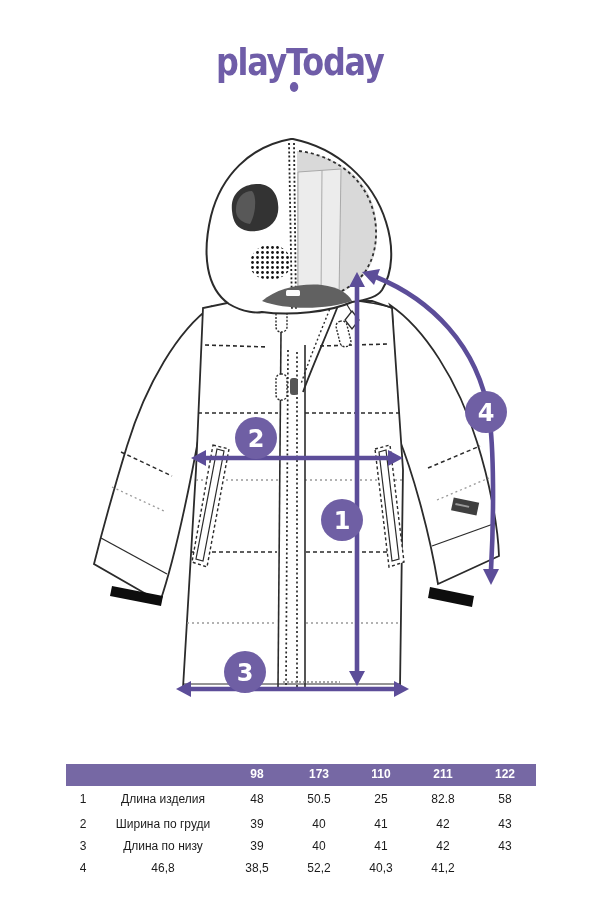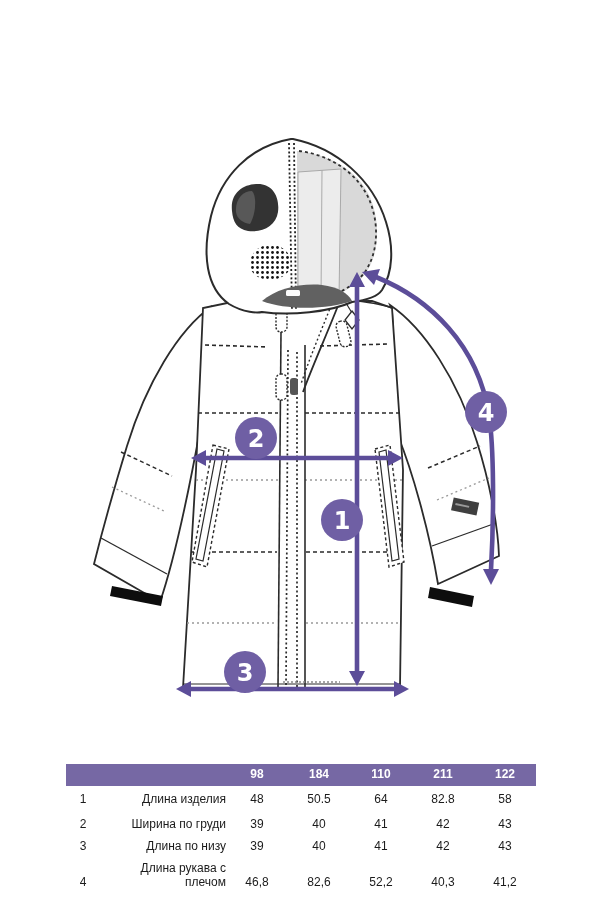--- a/index.html
+++ b/index.html
@@ -14,32 +14,35 @@
   .logo-dot{position:absolute;left:5px;top:42px;width:10px;height:10px;border-radius:50%;
             background:#6F5DA8;}
   
   .art{position:absolute;left:0;top:0;width:600px;height:730px;}
   
   .size-table{position:absolute;left:66px;top:764px;width:470px;color:#1b1b1b;
               font-size:12px;line-height:1.15;}
   .t-header,.t-row{display:grid;grid-template-columns:34px 126px repeat(5,62px);}
   .t-header{background:#7668A4;color:#fff;font-weight:bold;height:22px;align-items:center;}
   .t-header .c,.t-row .c{text-align:center;}
-  .t-row .lab{text-align:right;}
+  .t-row .lab{text-align:center;}
   .t-row .num{text-align:center;}
   .row1{padding:7px 0 5px;}
   .row2{padding:6px 0 4px;}
   .row3{padding:4px 0 4px;}
   .row4{padding:5px 0 2px;align-items:end;}
 </style>
 </head>
 <body>
 
 <div class="page">
 
+  <div class="logo">
+    <span class="logo-inner"><span>play</span><span class="t-wrap"><span>Today</span><i class="logo-dot"></i></span></span>
+  </div>
 
   <svg class="art" viewBox="0 0 600 730">
     <defs>
       <pattern id="mesh" width="5" height="5" patternUnits="userSpaceOnUse">
         <circle cx="2.5" cy="2.5" r="1.4" fill="#141414"></circle>
       </pattern>
     </defs>
 
     <g>
       <path d="M 212 306 C 178 330 146 384 127 446 C 113 492 100 540 94 564 L 160 602
@@ -172,32 +175,32 @@
         <text x="486" y="421">4</text>
       </g>
     </g>
   </svg>
 
   <div class="size-table">
     <div class="t-header">
       <div class="c"></div>
       <div class="lab"></div>
       <div class="c">98</div>
-      <div class="c">184</div>
+      <div class="c">173</div>
       <div class="c">110</div>
       <div class="c">211</div>
       <div class="c">122</div>
     </div>
 
     <div class="t-row row1">
       <div class="num">1</div>
       <div class="lab">Длина изделия</div>
       <div class="c">48</div>
       <div class="c">50.5</div>
-      <div class="c">64</div>
+      <div class="c">25</div>
       <div class="c">82.8</div>
       <div class="c">58</div>
     </div>
 
     <div class="t-row row2">
       <div class="num">2</div>
       <div class="lab">Ширина по груди</div>
       <div class="c">39</div>
       <div class="c">40</div>
       <div class="c">41</div>
@@ -210,22 +213,21 @@
       <div class="lab">Длина по низу</div>
       <div class="c">39</div>
       <div class="c">40</div>
       <div class="c">41</div>
       <div class="c">42</div>
       <div class="c">43</div>
     </div>
 
     <div class="t-row row4">
       <div class="num">4</div>
-      <div class="lab">Длина рукава с плечом</div>
       <div class="c">46,8</div>
-      <div class="c">82,6</div>
+      <div class="c">38,5</div>
       <div class="c">52,2</div>
       <div class="c">40,3</div>
       <div class="c">41,2</div>
     </div>
   </div>
 
 </div>
 
 </body></html>

